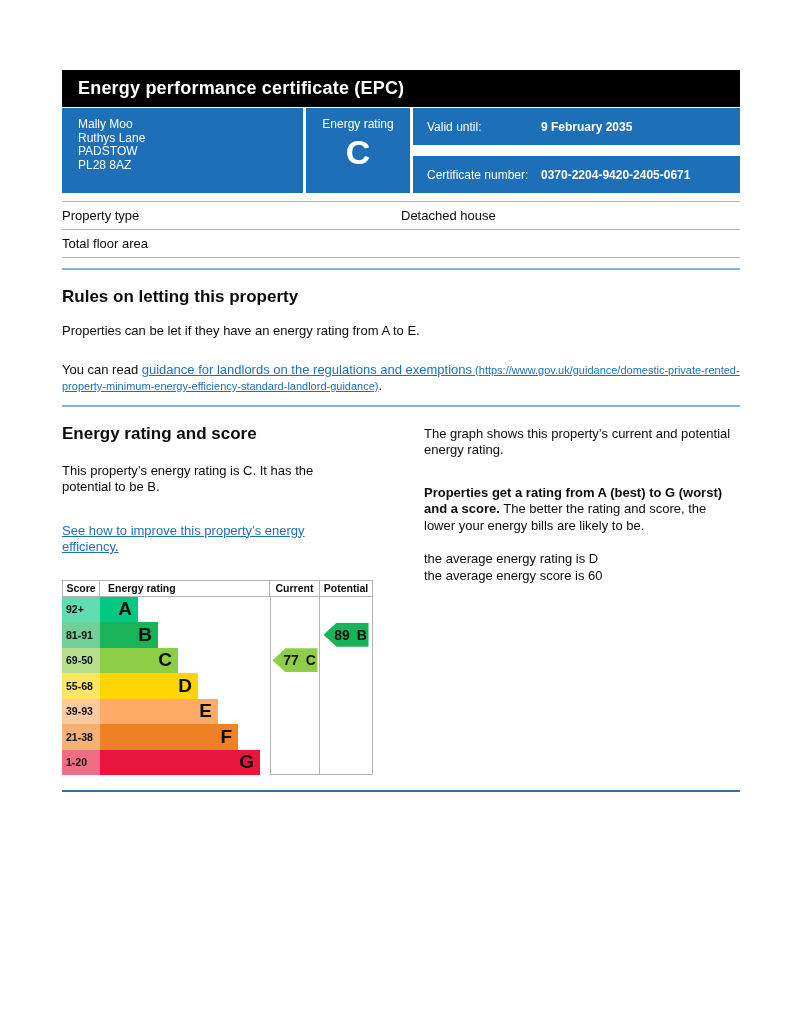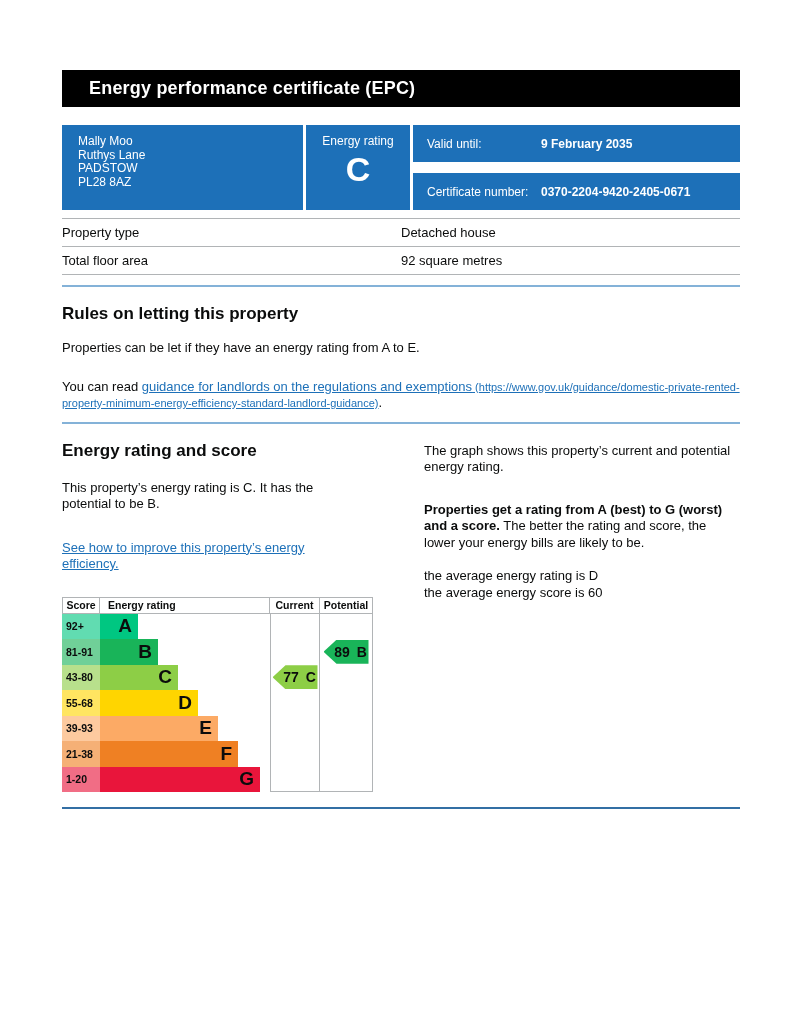--- a/index.html
+++ b/index.html
@@ -19,23 +19,23 @@
     padding-top: 70px;
   }
 
   
   .title-bar {
     background: #000000;
     color: #ffffff;
     height: 37px;
     display: flex;
     align-items: center;
-    padding-left: 27px;
-    box-sizing: border-box;
-    margin-bottom: 18px;
+    padding-left: 16px;
+    box-sizing: border-box;
+    margin-bottom: 1px;
   }
   .title-bar h1 {
     font-size: 18px;
     margin: 0;
     font-weight: bold;
     letter-spacing: 0.2px;
   }
 
   
   .summary-box {
@@ -236,21 +236,20 @@
     </div>
   </section>
 
   <section class="details-table">
     <div class="detail-row">
       <div class="detail-label">Property type</div>
       <div class="detail-value">Detached house</div>
     </div>
     <div class="detail-row">
       <div class="detail-label">Total floor area</div>
-      <div class="detail-value">92 square metres</div>
     </div>
   </section>
 
   <hr class="light-blue">
 
   <section class="rules-section">
     <h2>Rules on letting this property</h2>
     <p class="rule-line">Properties can be let if they have an energy rating from A to E.</p>
     <p class="read-line"><span>You can read </span><a href="#"><span class="link-main">guidance for landlords on the regulations and exemptions</span><span class="link-url"> (https://www.gov.uk/guidance/domestic-private-rented-property-minimum-energy-efficiency-standard-landlord-guidance)</span></a><span>.</span></p>
   </section>
@@ -286,21 +285,21 @@
               </div>
               <div class="pointer-cell current-cell"></div>
               <div class="pointer-cell potential-cell">
                 <div class="arrow" style="background: rgb(25, 180, 89);">
                   <span>89</span>
                   <span>B</span>
                 </div>
               </div>
             </div>
             <div class="chart-row">
-              <div class="score-cell" style="background: rgb(184, 224, 140);">43-80</div>
+              <div class="score-cell" style="background: rgb(184, 224, 140);">69-50</div>
               <div class="band-area">
                 <div class="band-bar" style="background: rgb(141, 206, 70); width: 45.9%;">C</div>
               </div>
               <div class="pointer-cell current-cell">
                 <div class="arrow" style="background: rgb(141, 206, 70);">
                   <span>77</span>
                   <span>C</span>
                 </div>
               </div>
               <div class="pointer-cell potential-cell"></div>

